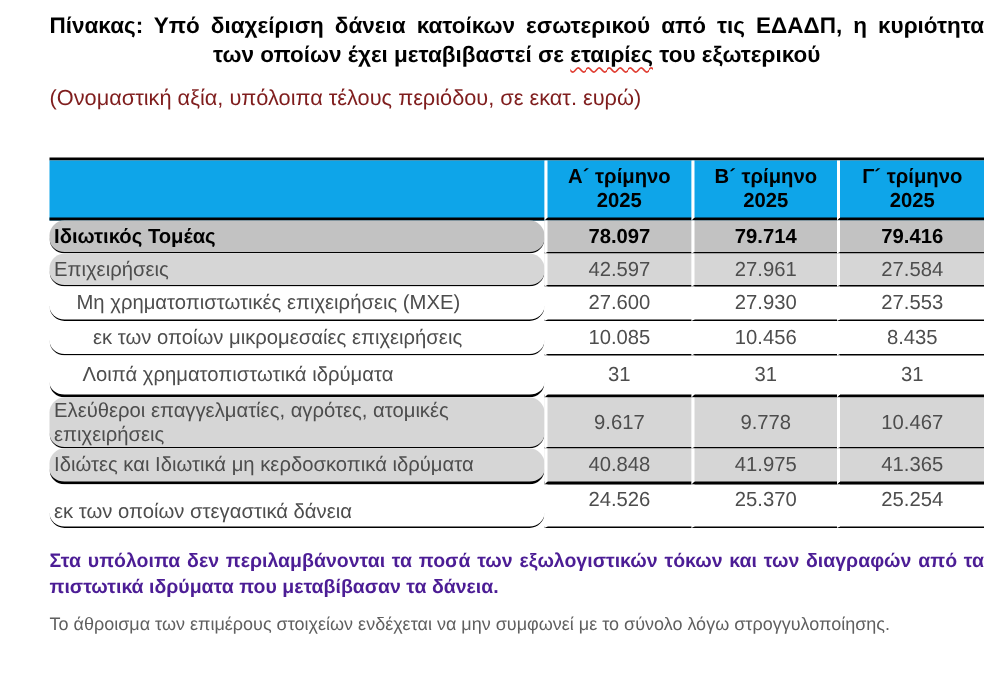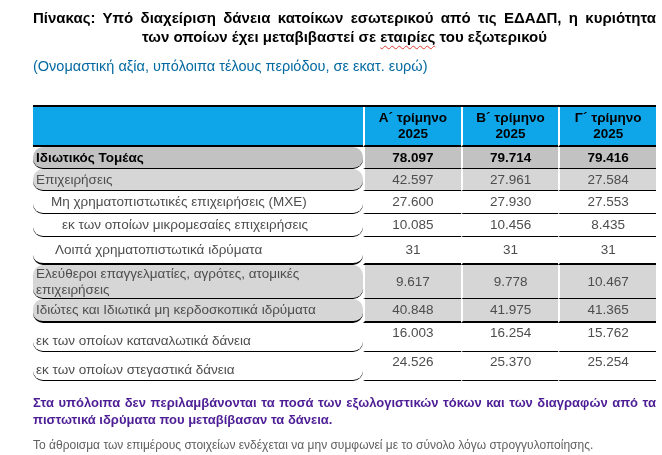--- a/index.html
+++ b/index.html
@@ -40,21 +40,21 @@
   }
   .misspelled {
     text-decoration-line: underline;
     text-decoration-style: wavy;
     text-decoration-color: #e03c31;
     text-decoration-thickness: 1px;
     text-underline-offset: 3px;
   }
   .subtitle {
     margin-top: 12px;
-    color: #0369a1;
+    color: #7f1d1d;
     font-size: 14.5px;
     line-height: 17px;
   }
 
   
   table.data {
     margin-top: 30px;
     width: 623px;
     border-collapse: separate;
     border-spacing: 0;
@@ -207,26 +207,20 @@
           <td class="val">9.778</td>
           <td class="val">10.467</td>
         </tr>
         <tr class="shade h23 thick-b">
           <td class="lab">Ιδιώτες και Ιδιωτικά μη κερδοσκοπικά ιδρύματα</td>
           <td class="val">40.848</td>
           <td class="val">41.975</td>
           <td class="val">41.365</td>
         </tr>
         <tr class="h27 vlow">
-          <td class="lab">εκ των οποίων καταναλωτικά δάνεια</td>
-          <td class="val">16.003</td>
-          <td class="val">16.254</td>
-          <td class="val">15.762</td>
-        </tr>
-        <tr class="h27 vlow">
           <td class="lab">εκ των οποίων στεγαστικά δάνεια</td>
           <td class="val">24.526</td>
           <td class="val">25.370</td>
           <td class="val">25.254</td>
         </tr>
       </tbody>
     </table>
 
     <p class="note1">Στα υπόλοιπα δεν περιλαμβάνονται τα ποσά των εξωλογιστικών τόκων και των διαγραφών από τα πιστωτικά ιδρύματα που μεταβίβασαν τα δάνεια.</p>
     <p class="note2">Το άθροισμα των επιμέρους στοιχείων ενδέχεται να μην συμφωνεί με το σύνολο λόγω στρογγυλοποίησης.</p>

